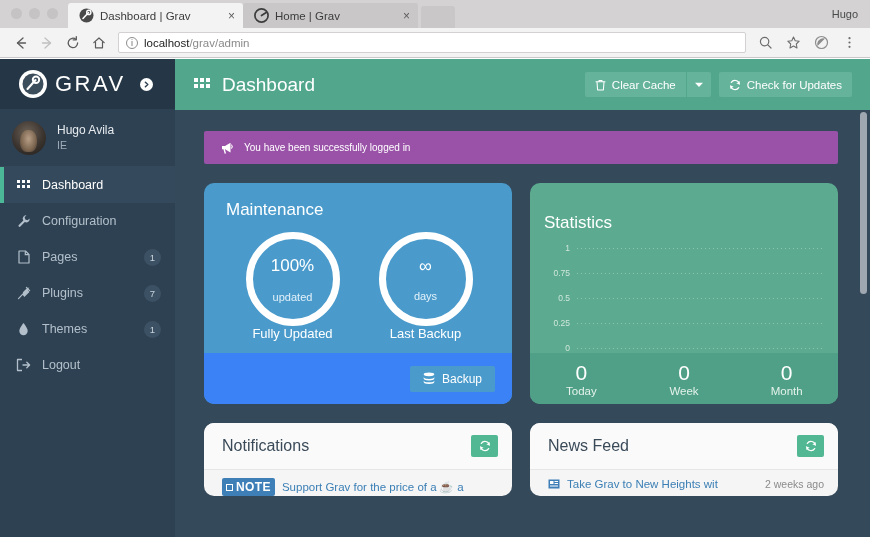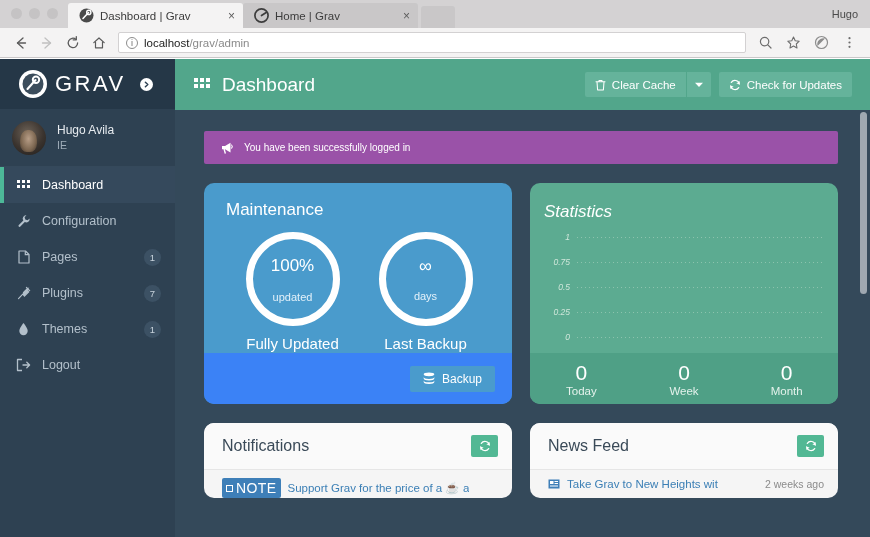--- a/index.html
+++ b/index.html
@@ -155,33 +155,33 @@
   .donut {
     width: 94px; height: 94px; border-radius: 50%;
     border: 7px solid #fff;
     display: flex; flex-direction: column; align-items: center; justify-content: center;
     color: #fff;
     gap: 15px;
   }
   .donut-big { font-size: 17px; line-height: 20px; }
   .donut-big.inf { font-size: 18px; line-height: 18px; }
   .donut-sub { font-size: 11px; color: #e3f1fa; }
-  .donut-label { color: #fff; font-size: 15px; margin-top: 9px; }
+  .donut-label { color: #fff; font-size: 13px; margin-top: 0; }
   .maint-foot {
     height: 51px; background: #3b82f6; display: flex; align-items: center;
     justify-content: flex-end; padding-right: 17px;
   }
   .backup-btn {
     background: #4a9bcc; color: #fff; font-size: 12px; border-radius: 2px;
     height: 26px; padding: 0 13px; display: flex; align-items: center; gap: 7px;
   }
 
   
   .stats { background: #5cab91; }
-  .stats-body { padding: 19px 12px 0 14px; height: 170px; font-style: italic; }
+  .stats-body { padding: 30px 12px 0 14px; height: 170px; }
   .chart { margin-top: 11px; position: relative; height: 108px; }
   .grid-row {
     position: absolute; left: 0; right: 4px; height: 0;
     display: flex; align-items: center; gap: 7px;
   }
   .tick-lbl {
     width: 26px; text-align: right; font-size: 8.5px; color: #cfe6da;
     flex: 0 0 26px; transform: translateY(-0.5px);
   }
   .tick-line {
@@ -206,21 +206,21 @@
   .refresh-btn {
     margin-left: auto; width: 27px; height: 22px; border-radius: 2px;
     background: #52b894; color: #fff; font-size: 12px;
     display: flex; align-items: center; justify-content: center;
   }
   .wp-row {
     display: flex; align-items: center; gap: 7px;
     padding: 8px 14px 0 18px; font-size: 11.5px; color: #3b7fb5;
   }
   .note-badge {
-    background: #3e7fb8; color: #fff; font-size: 14px; font-weight: normal;
+    background: #3e7fb8; color: #fff; font-size: 12px; font-weight: bold;
     padding: 2px 4px; border-radius: 2px; display: flex; align-items: center; gap: 3px;
     letter-spacing: .4px;
   }
   .feed-when { color: #8b8b8b; font-size: 10.5px; margin-left: auto; white-space: nowrap; }
   .row-text { white-space: nowrap; overflow: hidden; }
 
   
   .scroll-track {
     position: absolute; right: 0; top: 51px; width: 13px; bottom: 0; background: #34495a;
   }

